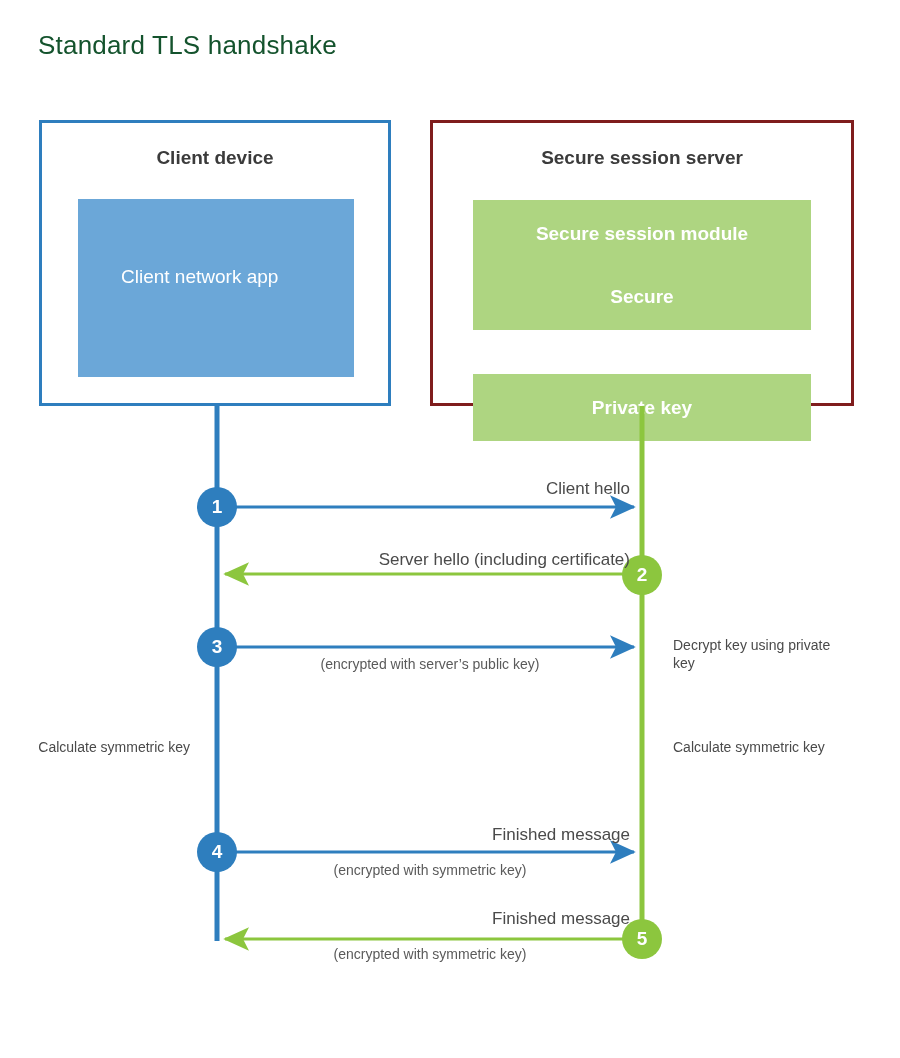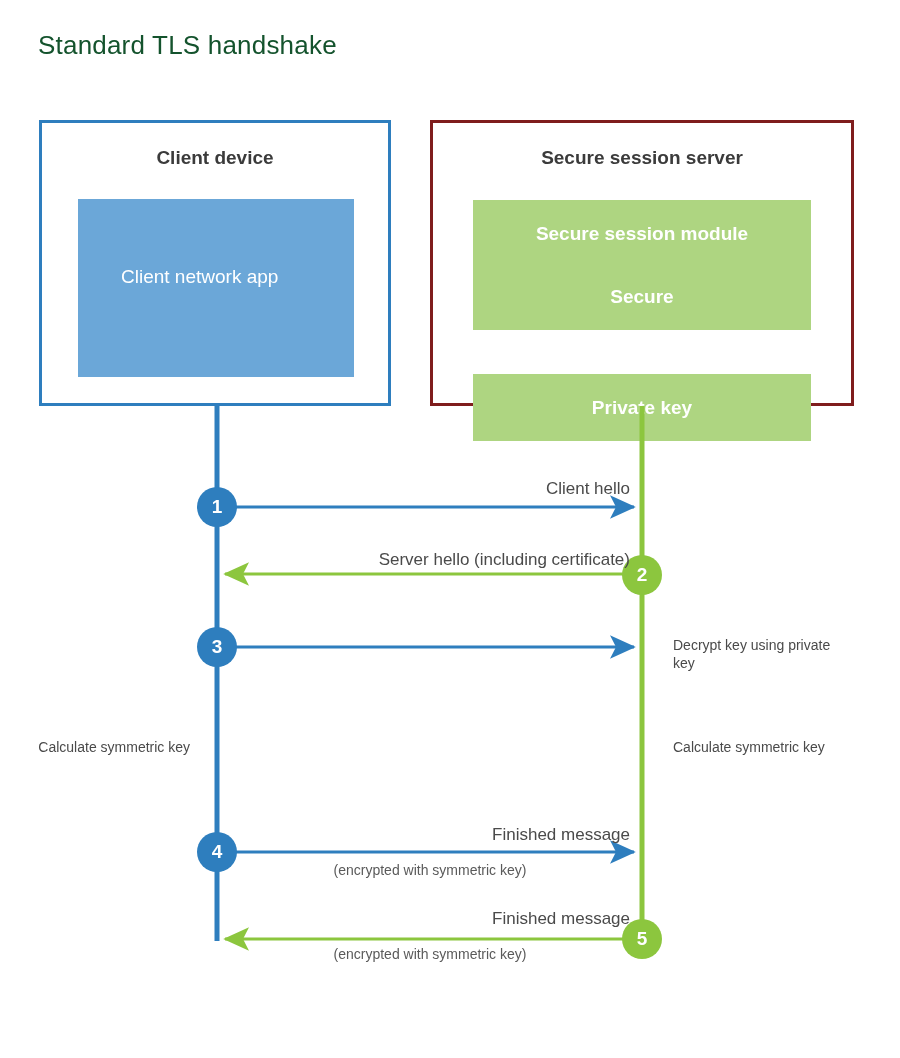--- a/index.html
+++ b/index.html
@@ -253,20 +253,21 @@
     <span>4</span>
   </div>
   <div class="step-badge badge-server" id="step-badge-5">
     <span>5</span>
   </div>
 
   <div class="msg-label" id="msg-1-main">Client hello</div>
 
   <div class="msg-label" id="msg-2-main">Server hello (including certificate)</div>
 
+  <div class="msg-sub" id="msg-3-sub">(encrypted with server’s public key)</div>
 
   <div class="msg-label" id="msg-4-main">Finished message</div>
   <div class="msg-sub" id="msg-4-sub">(encrypted with symmetric key)</div>
 
   <div class="msg-label" id="msg-5-main">Finished message</div>
   <div class="msg-sub" id="msg-5-sub">(encrypted with symmetric key)</div>
 
   <div class="side-note" id="note-decrypt">Decrypt key using private key</div>
   <div class="side-note" id="note-calc-client">Calculate symmetric key</div>
   <div class="side-note" id="note-calc-server">Calculate symmetric key</div>

